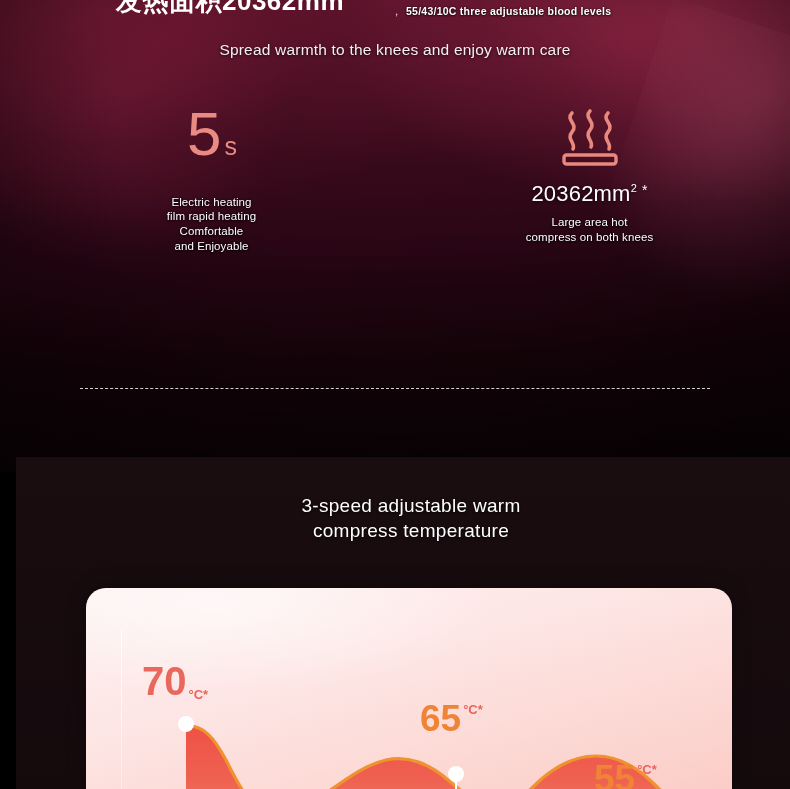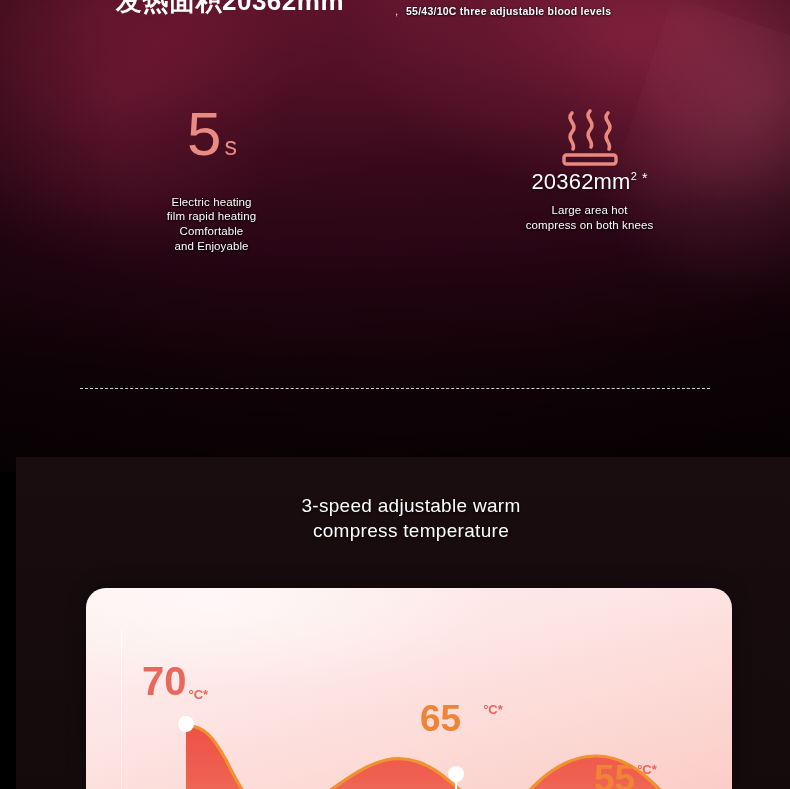--- a/index.html
+++ b/index.html
@@ -89,21 +89,21 @@
   .big-num {
     font-size:62px; font-weight:300; color:#e98b82;
     line-height:.98; letter-spacing:-1px;
     display:flex; align-items:baseline;
   }
   .big-num .unit { font-size:25px; font-weight:300; margin-left:4px; }
 
   .icon-heat { width:76px; height:62px; margin-top:2px; }
 
   .metric {
-    margin-top:1px;
+    margin-top:13px;
     font-size:22px; font-weight:400; color:#ffffff;
     letter-spacing:.2px; white-space:nowrap;
     text-shadow:0 1px 3px rgba(0,0,0,.7);
     display:flex; align-items:flex-start;
   }
   .metric .sup { font-size:11px; line-height:1; margin-top:2px; }
   .metric .star { font-size:14px; margin-left:5px; margin-top:1px; }
 
   .caption {
     margin-top:8px; text-align:center;
@@ -160,39 +160,40 @@
     position:absolute;
     font-weight:700; line-height:1;
     display:flex; align-items:flex-start;
     white-space:nowrap;
   }
   .temp-label .deg {
     font-size:13px; font-weight:700; margin-left:2px; margin-top:3px;
     color:#e8645c;
   }
   .t70 { left:142px; top:661px; font-size:40px; color:#e8685e;align-items:flex-end; }
-  .t65 { left:420px; top:700px; font-size:37px; color:#ef8336;gap:20px; }
+  .t65 { left:420px; top:700px; font-size:37px; color:#ef8336; }
   .t55 { left:594px; top:760px; font-size:37px; color:#ef8336; }
   .t70 .deg, .t65 .deg, .t55 .deg { color:#e8645c; }
 </style>
 </head>
 <body>
 
 <div id="page">
 
   <div class="hero">
     <div class="hero-glow-a"></div>
     <div class="hero-glow-b"></div>
     <div class="hero-glow-c"></div>
     <div class="hero-vignette"></div>
 
     <div class="cn-headline">发热面积20362mm</div>
     <div class="cn-comma">，</div>
     <div class="en-spec">55/43/10C three adjustable blood levels</div>
 
+    <div class="tagline">Spread warmth to the knees and enjoy warm care</div>
 
     <div class="features">
 
       <div class="feature left">
         <div class="big-num">
           <span>5</span>
           <span class="unit">s</span>
         </div>
         <div class="caption">Electric heating<br>film rapid heating<br>Comfortable<br>and Enjoyable</div>
       </div>

